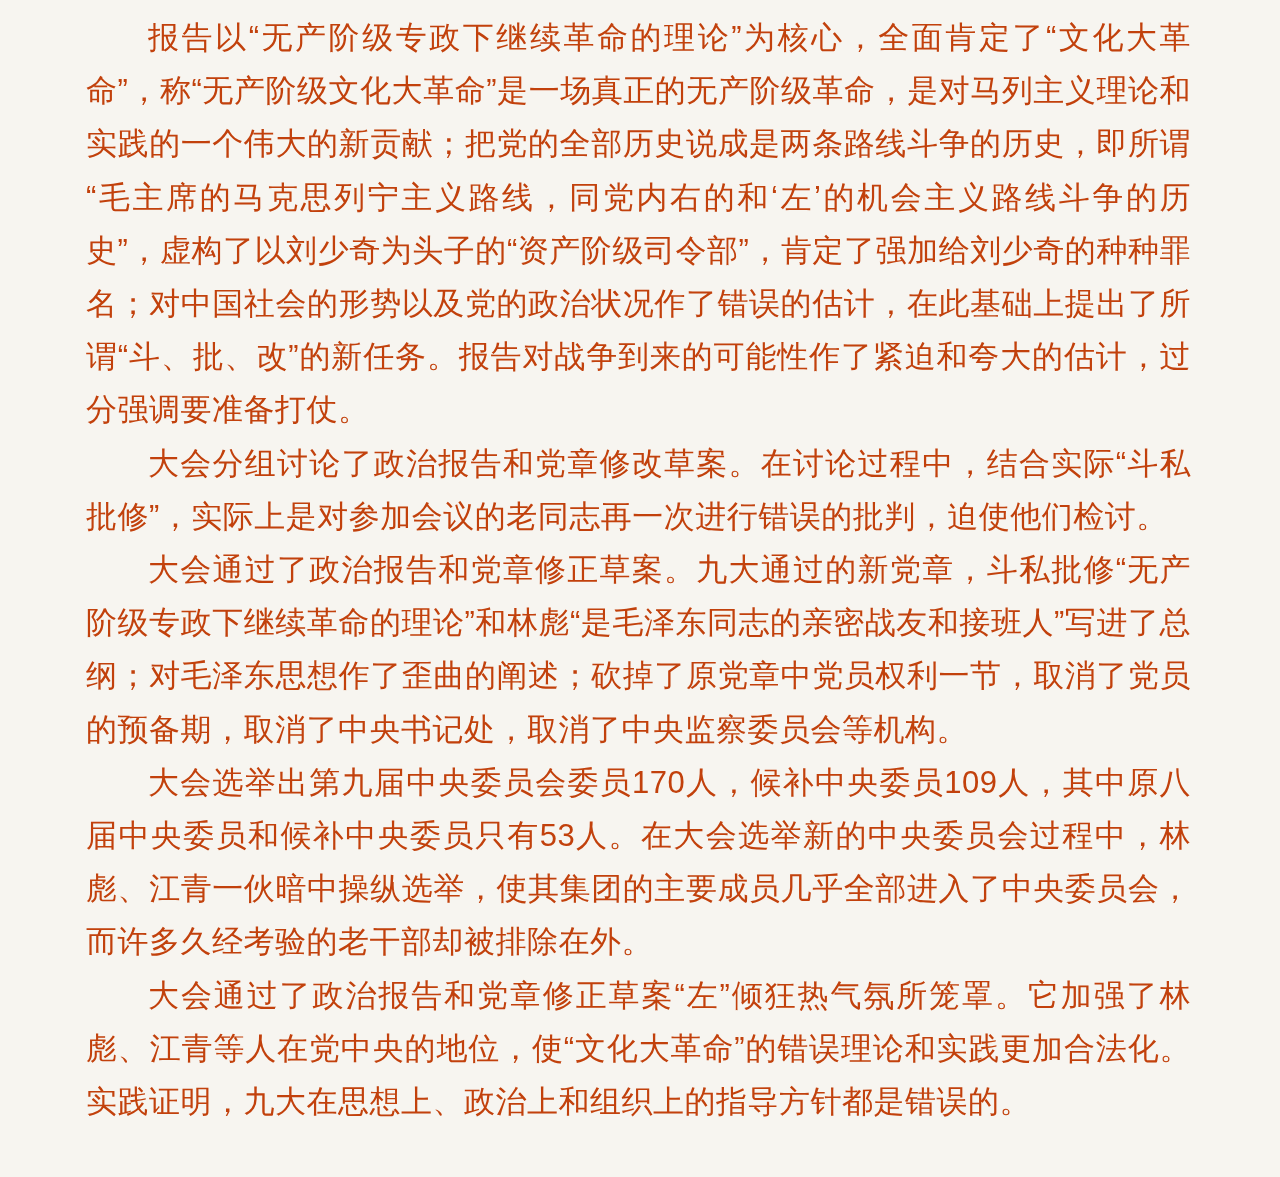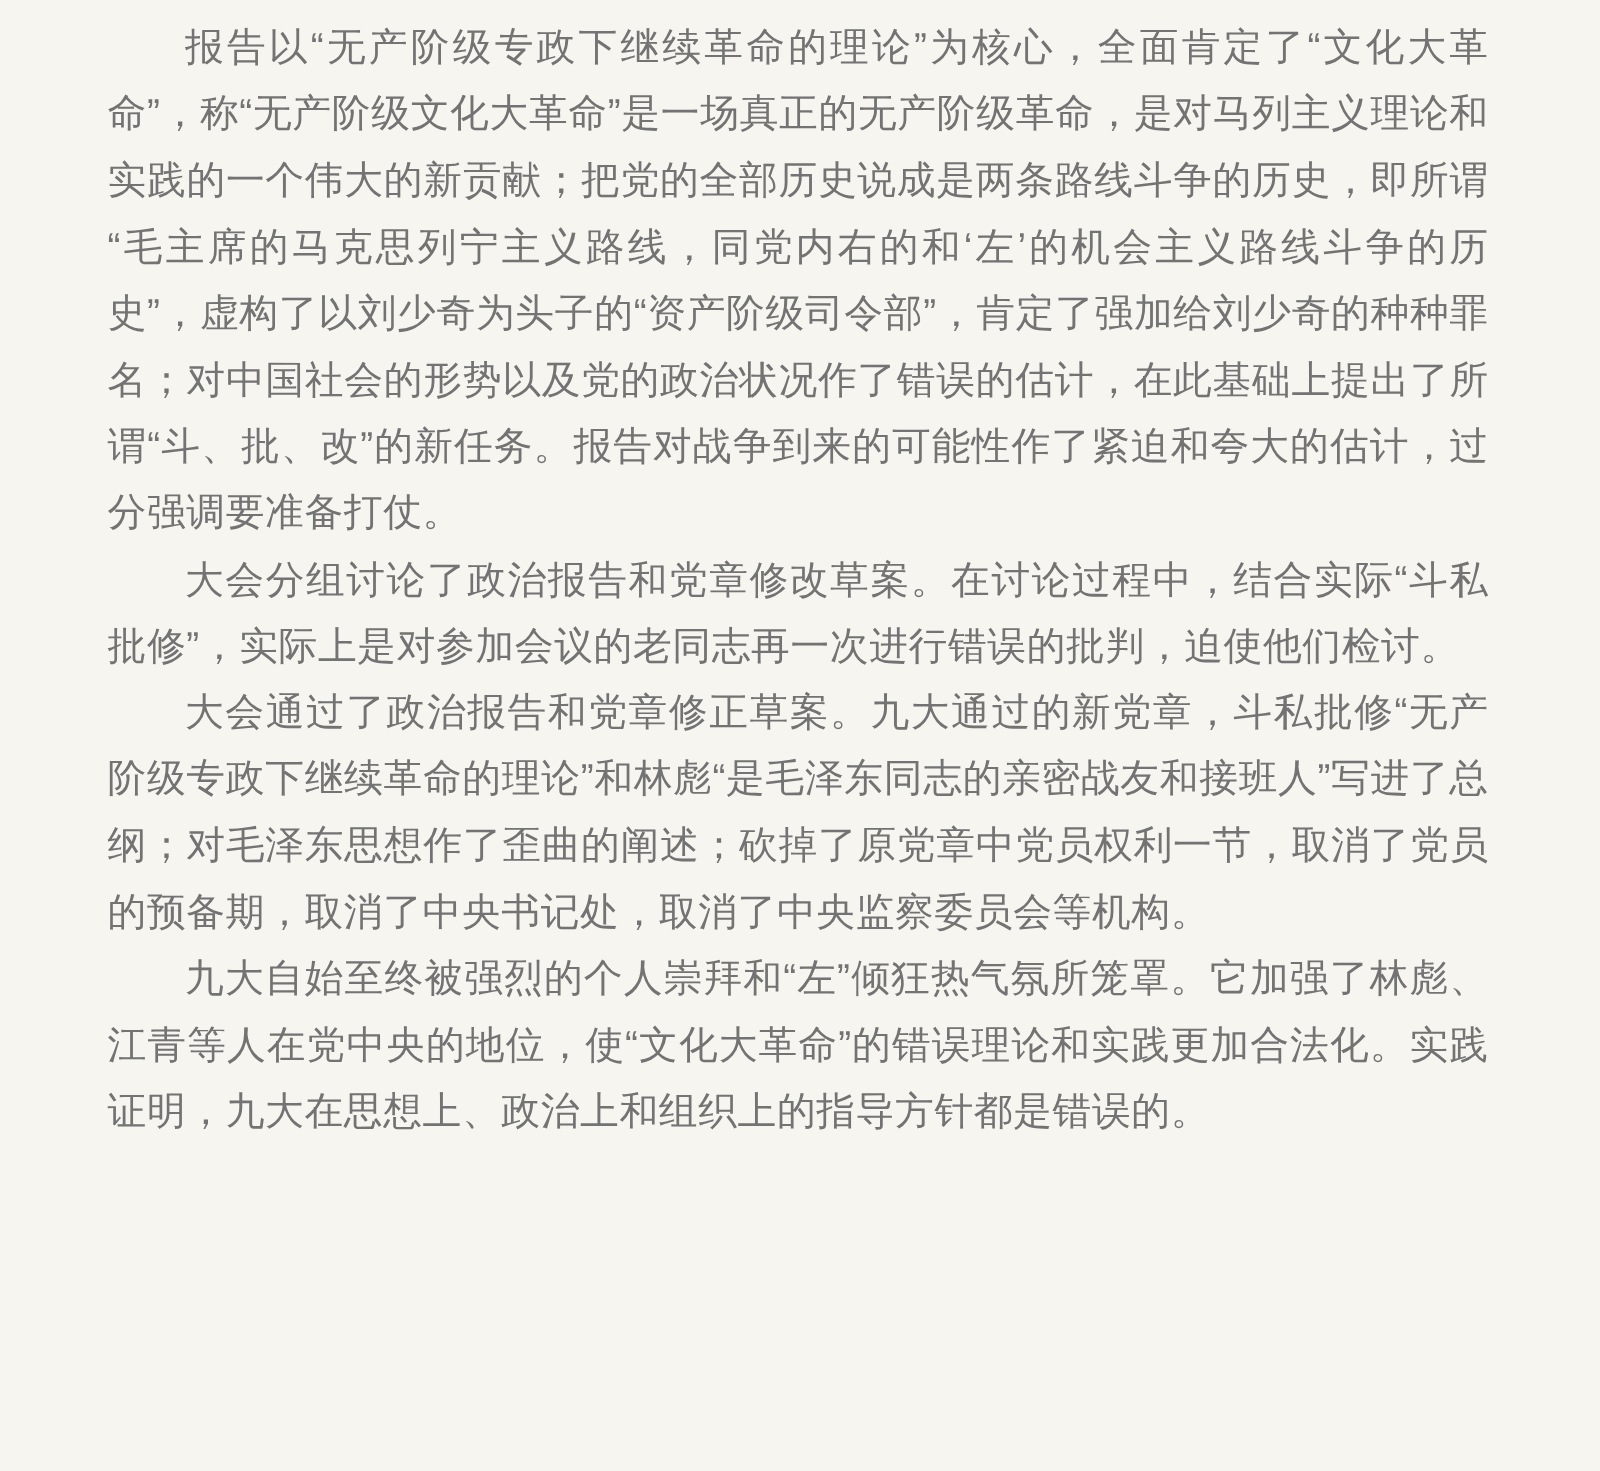--- a/index.html
+++ b/index.html
@@ -13,33 +13,34 @@
     min-height: 1177px;
     margin: 0 auto;
     padding: 11px 89px 0 86px;
     background: #f7f5f0;
     overflow: hidden;
     font-family: "Liberation Sans", "DejaVu Sans", sans-serif;
   }
   .page p {
     margin: 0;
     padding: 0;
-    color: #737373;
+    color: #c2410c;
     font-size: 31px;
     line-height: 53.2px;
     letter-spacing: 0.5px;
     text-align: justify;
     text-justify: inter-character;
     text-indent: 2em;
     word-break: break-all;
     overflow-wrap: anywhere;
     font-weight: 500;
   }
 </style>
 </head>
 <body>
 
 <div class="page">
   <p>报告以“无产阶级专政下继续革命的理论”为核心，全面肯定了“文化大革命”，称“无产阶级文化大革命”是一场真正的无产阶级革命，是对马列主义理论和实践的一个伟大的新贡献；把党的全部历史说成是两条路线斗争的历史，即所谓“毛主席的马克思列宁主义路线，同党内右的和‘左’的机会主义路线斗争的历史”，虚构了以刘少奇为头子的“资产阶级司令部”，肯定了强加给刘少奇的种种罪名；对中国社会的形势以及党的政治状况作了错误的估计，在此基础上提出了所谓“斗、批、改”的新任务。报告对战争到来的可能性作了紧迫和夸大的估计，过分强调要准备打仗。</p>
   <p>大会分组讨论了政治报告和党章修改草案。在讨论过程中，结合实际“斗私批修”，实际上是对参加会议的老同志再一次进行错误的批判，迫使他们检讨。</p>
   <p>大会通过了政治报告和党章修正草案。九大通过的新党章，斗私批修“无产阶级专政下继续革命的理论”和林彪“是毛泽东同志的亲密战友和接班人”写进了总纲；对毛泽东思想作了歪曲的阐述；砍掉了原党章中党员权利一节，取消了党员的预备期，取消了中央书记处，取消了中央监察委员会等机构。</p>
-  <p>九大自始至终被强烈的个人崇拜和“左”倾狂热气氛所笼罩。它加强了林彪、江青等人在党中央的地位，使“文化大革命”的错误理论和实践更加合法化。实践证明，九大在思想上、政治上和组织上的指导方针都是错误的。</p>
+  <p>大会选举出第九届中央委员会委员170人，候补中央委员109人，其中原八届中央委员和候补中央委员只有53人。在大会选举新的中央委员会过程中，林彪、江青一伙暗中操纵选举，使其集团的主要成员几乎全部进入了中央委员会，而许多久经考验的老干部却被排除在外。</p>
+  <p>大会通过了政治报告和党章修正草案“左”倾狂热气氛所笼罩。它加强了林彪、江青等人在党中央的地位，使“文化大革命”的错误理论和实践更加合法化。实践证明，九大在思想上、政治上和组织上的指导方针都是错误的。</p>
 </div>
 
 </body></html>

